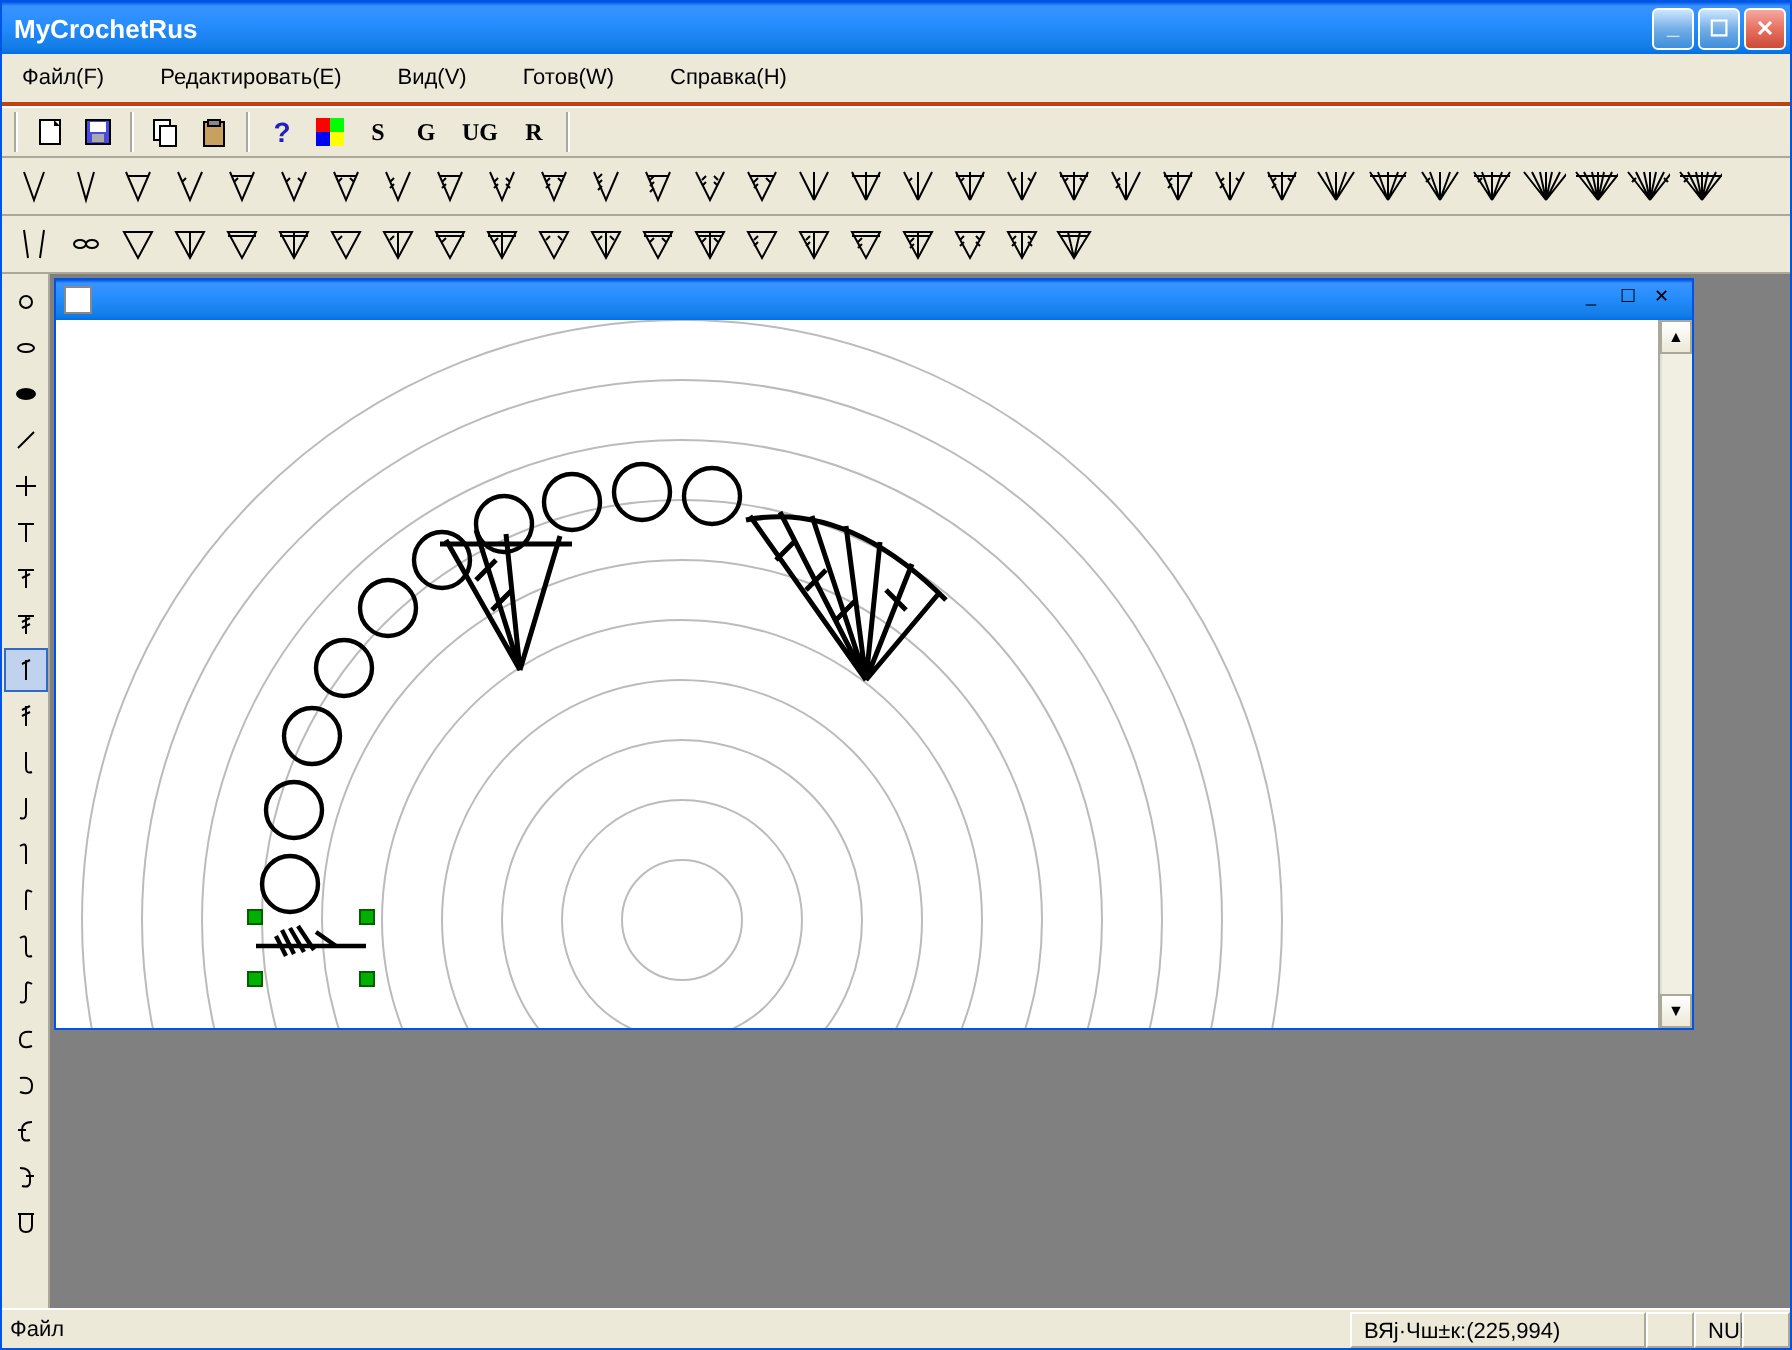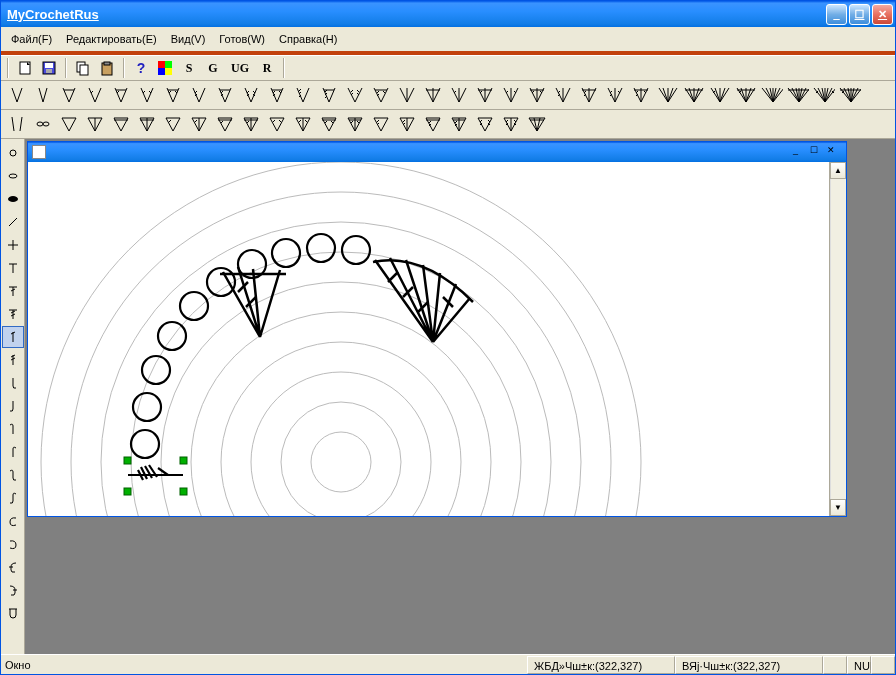--- a/index.html
+++ b/index.html
@@ -16,43 +16,42 @@
   }
   .titlebar {
     height: 26px;
     background: linear-gradient(to bottom, #0058e6 0%, #3a93ff 8%, #288eff 40%, #127de7 88%, #036fe2 100%);
     display: flex;
     align-items: center;
     padding: 0 2px 0 6px;
     color: #fff;
     font-weight: bold;
     font-size: 13px;
-    text-decoration: underline;
   }
   .titlebar .title { flex: 1; }
   .titlebar .winbtn {
     width: 21px; height: 21px;
     background: linear-gradient(to bottom, #cde6ff, #72aee6 50%, #3e8edc);
     border: 1px solid #fff;
     border-radius: 3px;
     margin-left: 2px;
     display: flex; align-items: center; justify-content: center;
     color: #fff; font-weight: bold; font-size: 11px;
   }
   .titlebar .winbtn.close {
     background: linear-gradient(to bottom, #f5a9a0, #e77060 50%, #cc4a37);
   }
   .menubar {
     height: 20px;
     background: #ece9d8;
-    border-bottom: 4px solid #c2410c;
+    border-bottom: 2px solid #c2410c;
     display: flex;
     align-items: center;
     padding: 12px 4px;
-    gap: 2px;
+    gap: 16px;
   }
   .menubar .menu-item {
     padding: 2px 6px;
   }
   .toolbar {
     background: #ece9d8;
     border-top: 1px solid #fff;
     border-bottom: 1px solid #aca899;
     display: flex;
     align-items: center;
@@ -717,19 +716,18 @@
           <div class="arrow">
               <span>▼</span>
             </div>
         </div>
       </div>
     </div>
   </div>
 </div>
 
 <div class="statusbar">
-  <div class="cell first">Окно</div>
-  <div class="cell med">ЖБД»Чш±к:(322,327)</div>
-  <div class="cell med">ВЯј·Чш±к:(322,327)</div>
+  <div class="cell first">Файл</div>
+  <div class="cell med">ВЯј·Чш±к:(225,994)</div>
   <div class="cell small"></div>
   <div class="cell small">NUM</div>
   <div class="cell small"></div>
 </div>
 
 </body></html>

